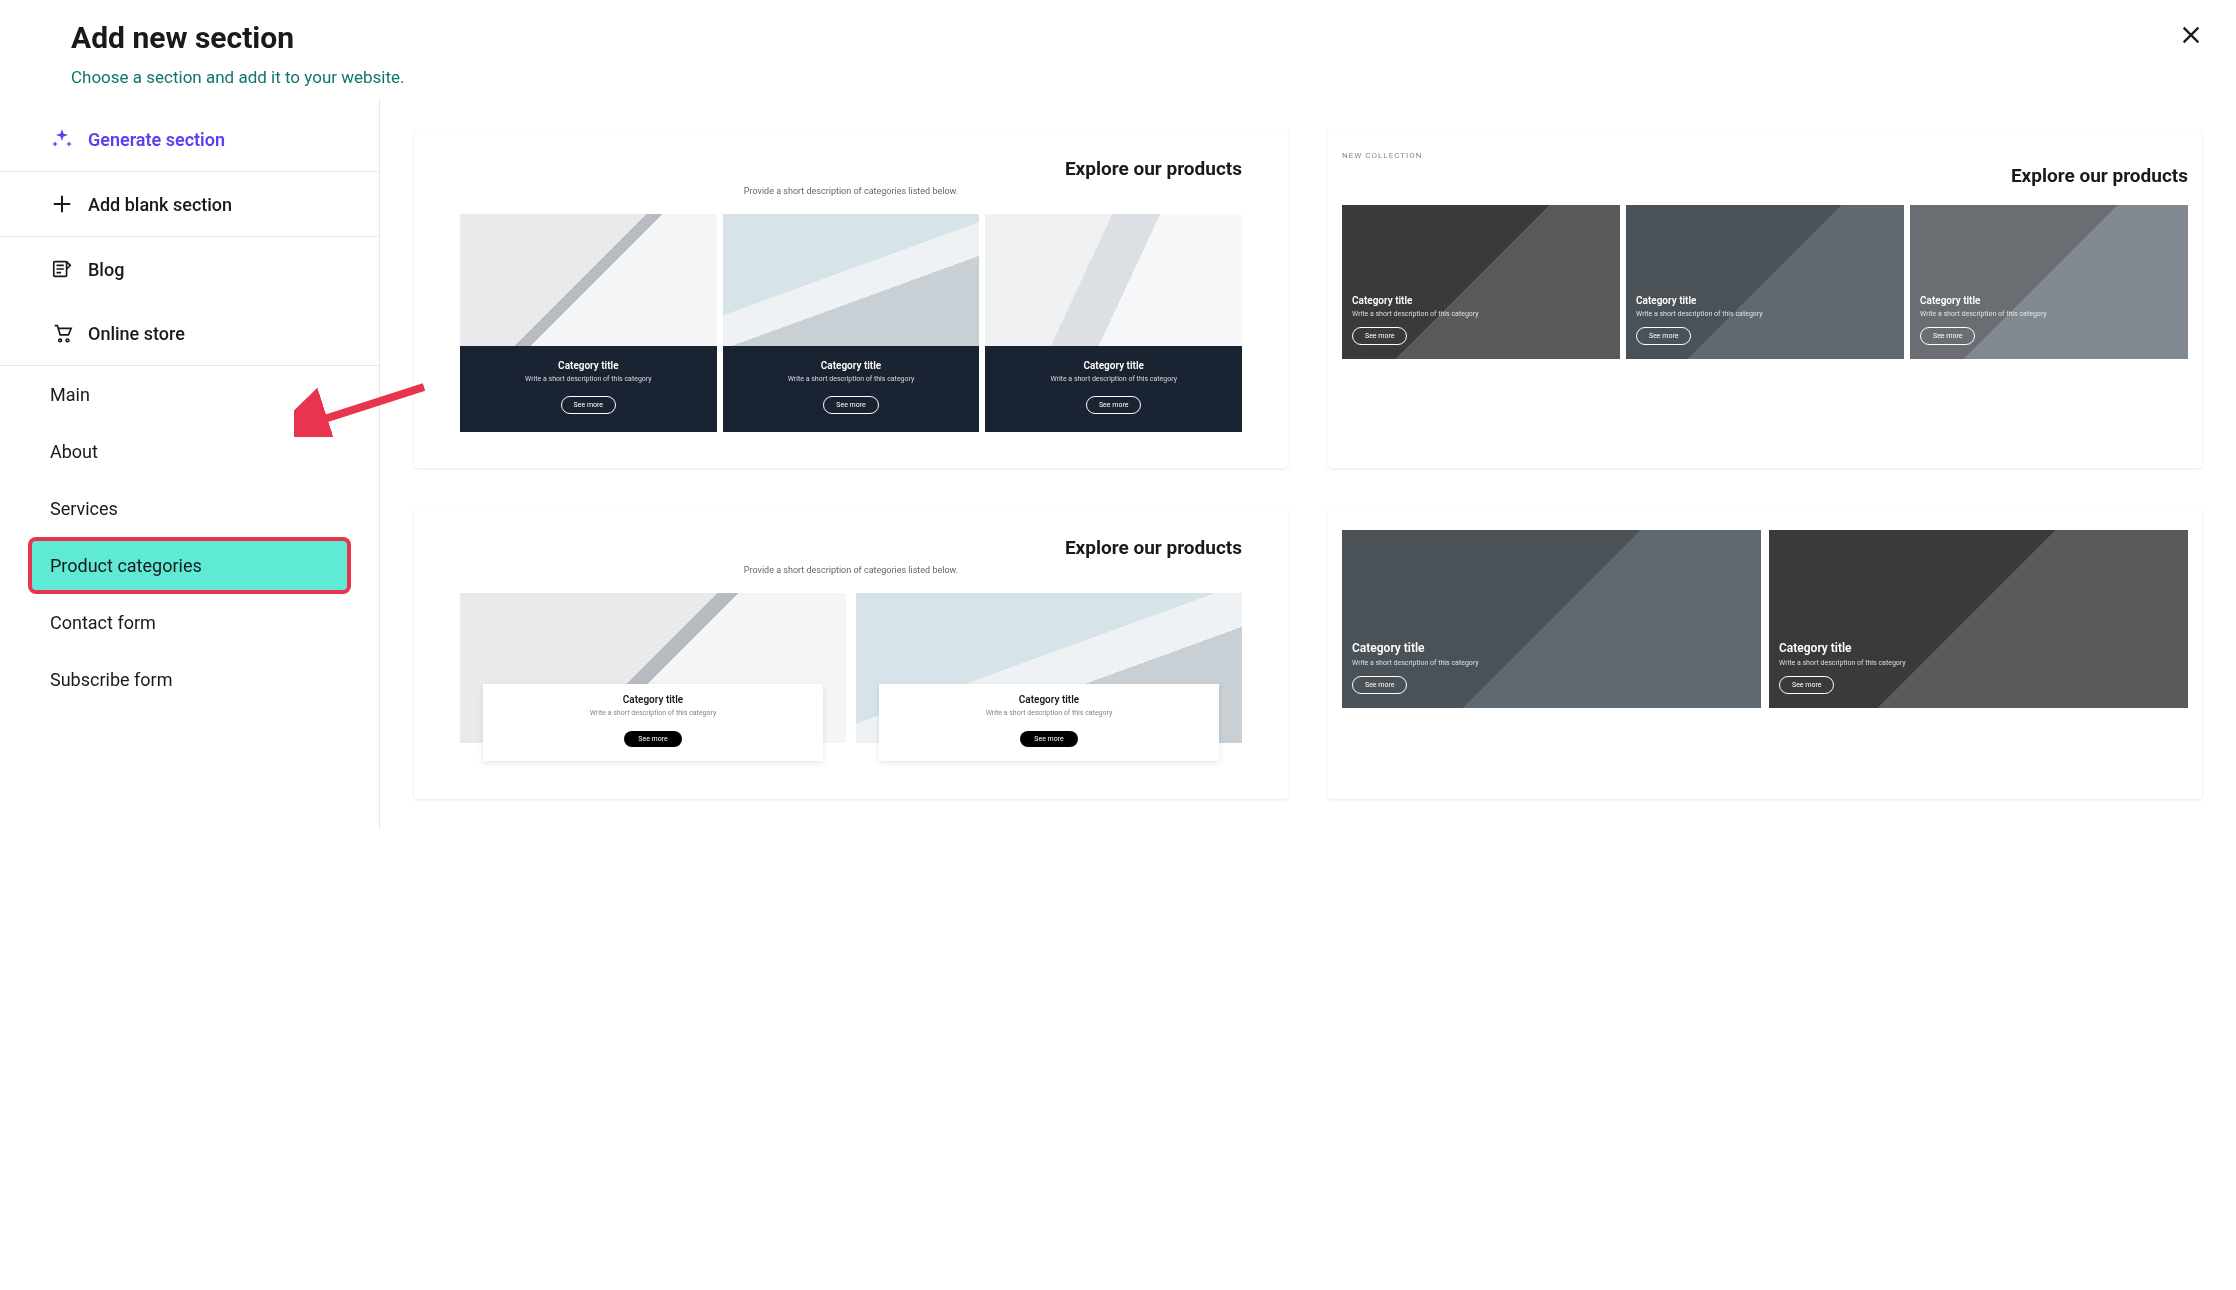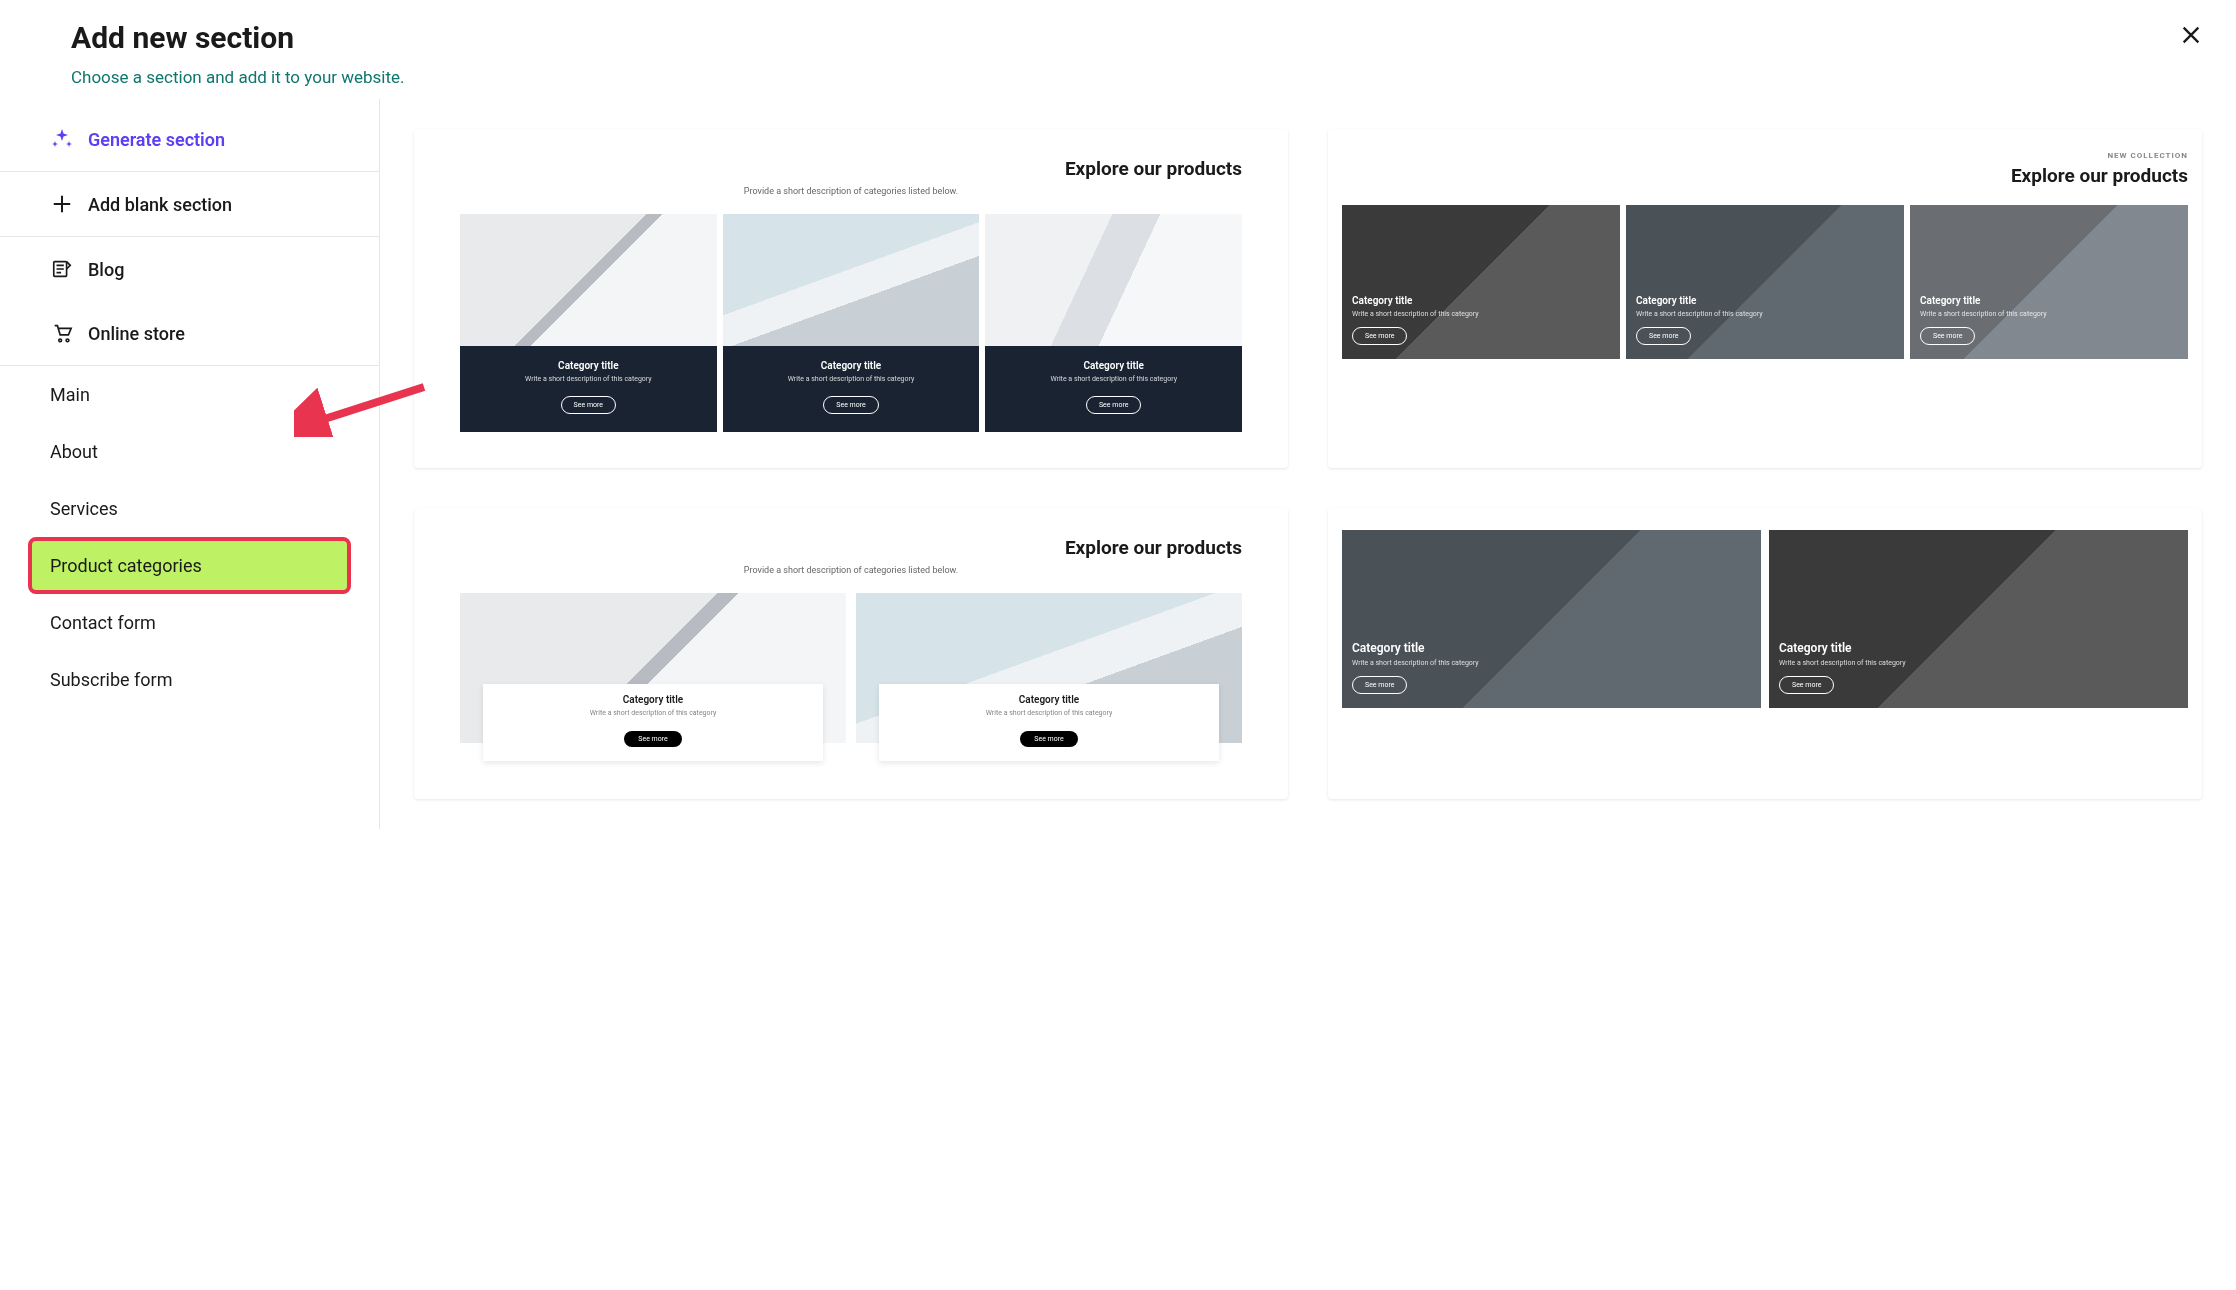--- a/index.html
+++ b/index.html
@@ -12,28 +12,28 @@
     .close-btn svg { width: 22px; height: 22px; stroke: #1a1a1a; stroke-width: 2.5; }
     
     .body { display: flex; }
     
     .sidebar { width: 380px; flex-shrink: 0; border-right: 1px solid #e6e6e6; padding-top: 8px; }
     .sidebar-section { border-bottom: 1px solid #e6e6e6; }
     .sidebar-section.no-border { border-bottom: none; }
     .sidebar-item { display: flex; align-items: center; gap: 14px; padding: 20px 50px; cursor: pointer; font-size: 18px; font-weight: 500; }
     .sidebar-item.generate { color: #5b3ff5; font-weight: 600; }
     .sidebar-item.nav { padding: 18px 50px; font-weight: 400; }
-    .sidebar-item.highlighted { border: 4px solid #e8344e; border-radius: 8px; margin: 0 28px; padding: 14px 18px; background: #bef264; }
+    .sidebar-item.highlighted { border: 4px solid #e8344e; border-radius: 8px; margin: 0 28px; padding: 14px 18px; background: #5eead4; }
     .icon-box { width: 24px; height: 24px; display: flex; align-items: center; justify-content: center; flex-shrink: 0; }
     
     .main { flex: 1; padding: 30px 34px; display: grid; grid-template-columns: 1fr 1fr; gap: 40px; align-content: start; position: relative; }
     
     .template-card { background: #fff; border-radius: 4px; box-shadow: 0 1px 3px rgba(0,0,0,0.1); padding: 28px 46px 36px; cursor: pointer; }
     .template-card.tight { padding: 22px 14px 32px; }
-    .tc-eyebrow { font-size: 8px; letter-spacing: 1px; color: #888; text-align: right; margin-bottom: 4px; font-weight: 700; }
+    .tc-eyebrow { font-size: 8px; letter-spacing: 1px; color: #888; text-align: left; margin-bottom: 4px; font-weight: 400; }
     .tc-title { font-size: 19px; font-weight: 700; text-align: right; margin-bottom: 6px; }
     .tc-sub { font-size: 9px; color: #666; text-align: center; margin-bottom: 18px; }
     .tc-row { display: flex; gap: 6px; }
     
     .cat-card { flex: 1; display: flex; flex-direction: column; }
     .cat-img { width: 100%; height: 132px; background: #d0d4d8; position: relative; overflow: hidden; }
     .cat-img.tall { height: 154px; }
     .cat-overlay-dark { position: absolute; inset: 0; display: flex; flex-direction: column; justify-content: flex-end; padding: 10px 10px 14px; color: #fff; }
     .cat-footer-dark { background: #1a2332; color: #fff; padding: 14px 10px 18px; text-align: center; }
     .cat-title { font-size: 10px; font-weight: 600; margin-bottom: 4px; }

